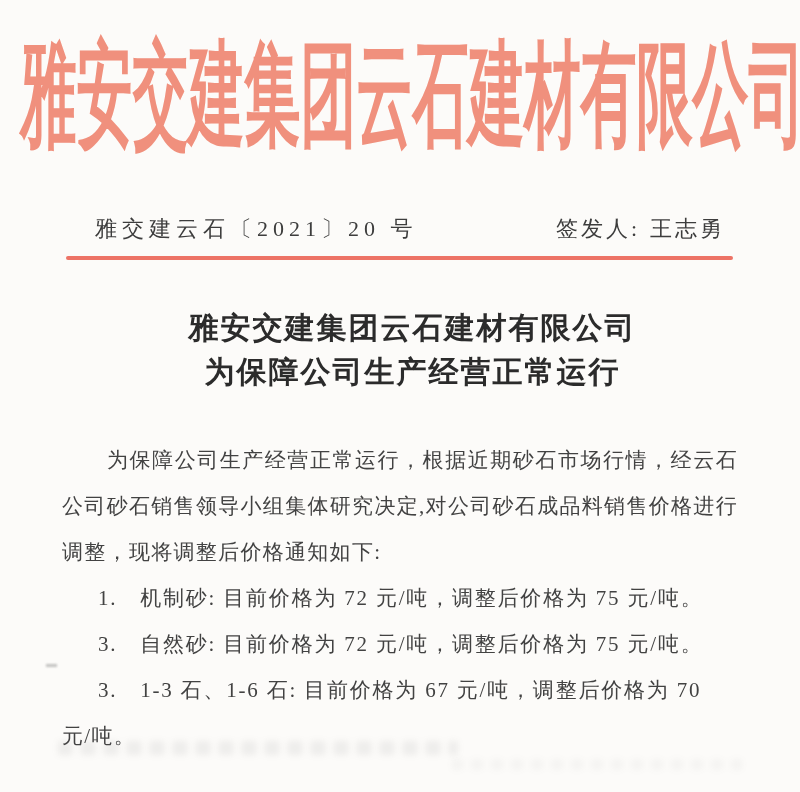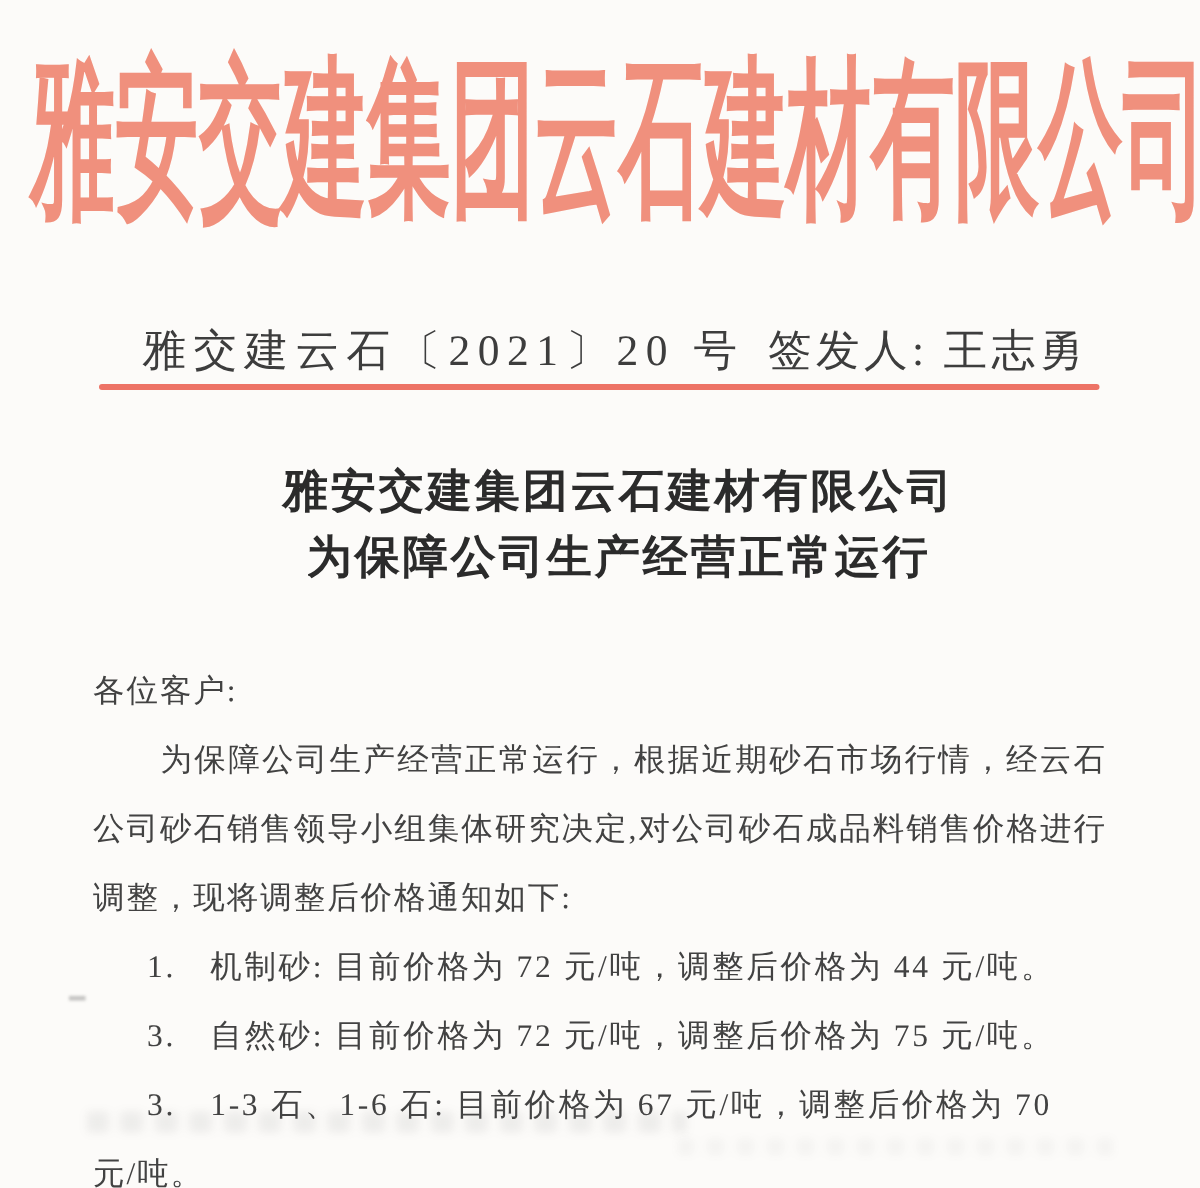--- a/index.html
+++ b/index.html
@@ -30,21 +30,21 @@
     transform-origin: 50% 0;
   }
 
   
   .docline {
     position: absolute;
     top: 214px;
     left: 95px;
     right: 100px;
     height: 32px;
-    font-size: 29px;
+    font-size: 22px;
     color: #3d3d3d;
   }
   .docnum {
     position: absolute;
     left: 0;
     top: 0;
     letter-spacing: 5px;
     white-space: nowrap;
   }
   .issuer {
@@ -146,23 +146,22 @@
   </div>
 
   <div class="redline"></div>
 
   <div class="notice-title">
     <div>雅安交建集团云石建材有限公司</div>
     <div>为保障公司生产经营正常运行</div>
   </div>
 
   <div class="doc-body">
-    <p class="salutation">各位客户:</p>
     <p class="para">为保障公司生产经营正常运行，根据近期砂石市场行情，经云石公司砂石销售领导小组集体研究决定,对公司砂石成品料销售价格进行调整，现将调整后价格通知如下:</p>
-    <p class="item">1.　机制砂: 目前价格为 72 元/吨，调整后价格为 44 元/吨。</p>
+    <p class="item">1.　机制砂: 目前价格为 72 元/吨，调整后价格为 75 元/吨。</p>
     <p class="item">3.　自然砂: 目前价格为 72 元/吨，调整后价格为 75 元/吨。</p>
     <p class="item">3.　1-3 石、1-6 石: 目前价格为 67 元/吨，调整后价格为 70</p>
     <p class="tail">元/吨。</p>
   </div>
 
   <div class="ghost ghost1"></div>
   <div class="ghost ghost2"></div>
   <div class="ghost dash-artifact"></div>
 
 </div>

